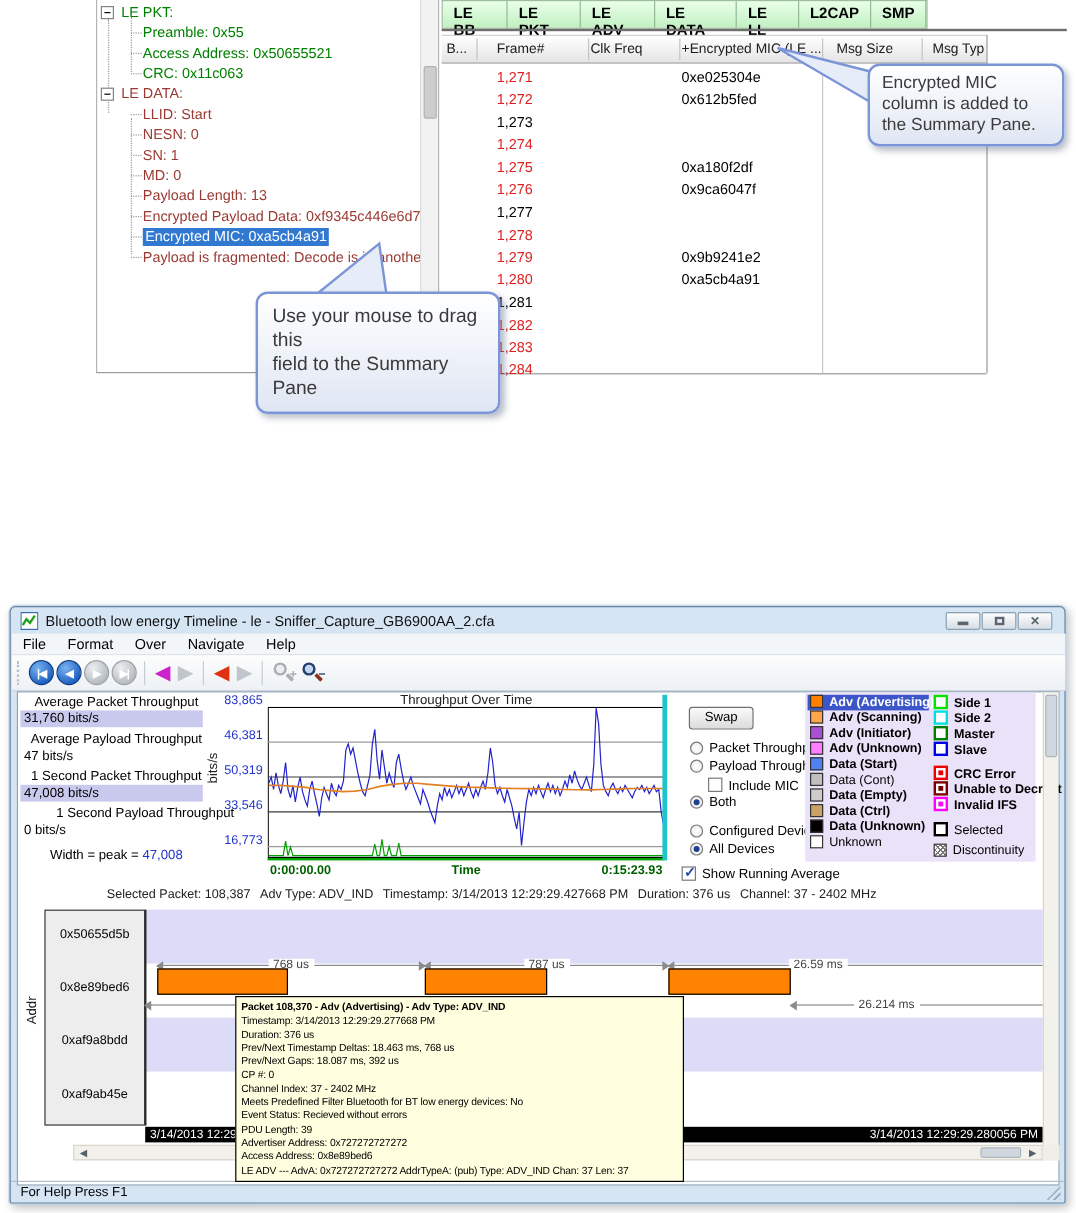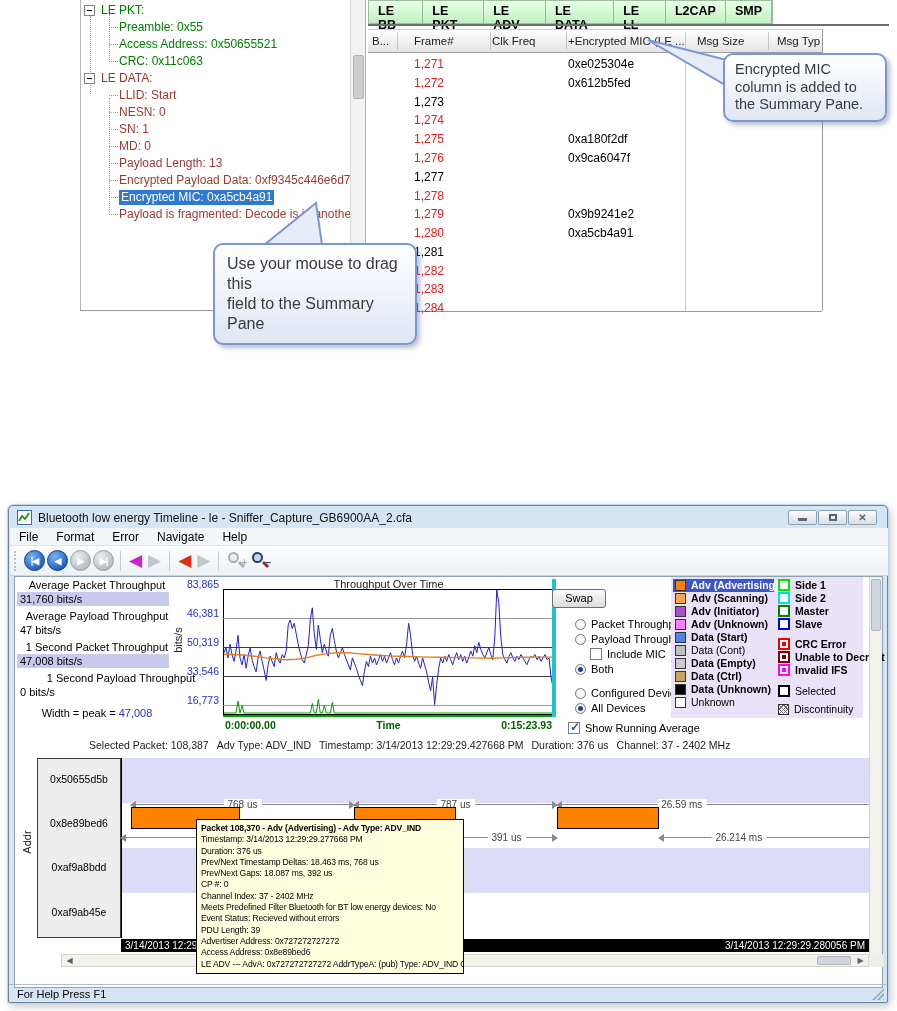--- a/index.html
+++ b/index.html
@@ -88,21 +88,21 @@
   .ylab { position:absolute; width:42px; text-align:right; font-size:10.5px; color:#2233cc; }
   .ylab-unit { position:absolute; left:156px; top:128px; font-size:11px; color:#222; transform:rotate(-90deg); }
 
   .chart { position:absolute; left:214px; top:72px; width:331px; height:160px; }
   .chart-title { position:absolute; top:0; width:100%; text-align:center; font-size:11px; color:#222; }
   .chart svg { position:absolute; left:0; top:11px; }
   .chart .xaxis { position:absolute; left:0; top:137px; width:100%; height:2px; background:#00a400; }
   .chart .xlab { position:absolute; top:141px; font-size:10.5px; color:#006000; font-weight:bold; }
   .cyan-cursor { position:absolute; left:543px; top:73px; width:4px; height:138px; background:#1fc4cf; }
 
-  .swap-btn { position:absolute; left:543px; top:83px; width:54px; height:19px; background:linear-gradient(#fafafa,#dcdcdc);
+  .swap-btn { position:absolute; left:565px; top:83px; width:54px; height:19px; background:linear-gradient(#fafafa,#dcdcdc);
     border:1px solid #707070; border-radius:3px; text-align:center; font-size:11px; line-height:17px; }
   .opt { position:absolute; font-size:11px; white-space:nowrap; }
   .radio { display:inline-block; width:11px; height:11px; border:1px solid #7a7a7a; border-radius:50%;
     background:radial-gradient(#ffffff,#e8e8e8); vertical-align:-2px; margin-right:5px; position:relative; }
   .radio.on::after { content:""; position:absolute; left:2px; top:2px; width:5px; height:5px; border-radius:50%; background:#1f3f8f; }
   .cbox { display:inline-block; width:12px; height:12px; border:1px solid #7a7a7a; background:#fff;
     vertical-align:-2px; margin-right:5px; position:relative; }
   .cbox.on::after { content:"\2713"; position:absolute; left:1px; top:-3px; font-size:12px; font-weight:bold; color:#2a4db0; }
 
   .legend { position:absolute; left:662px; top:71px; width:192px; height:141px; background:#eae2f8; font-size:10.5px; }
@@ -125,21 +125,21 @@
   .band.lav { background:#dcdcf8; }
   .tl-edge { position:absolute; left:112px; top:252px; width:0; height:180px; border-left:1px solid #000; }
   .measure { position:absolute; height:0; border-top:1px solid #8a8a8a; }
   .measure .al, .measure .ar { position:absolute; top:-4px; width:0; height:0; border-top:4px solid transparent; border-bottom:4px solid transparent; }
   .measure .al { left:-1px; border-right:6px solid #8a8a8a; }
   .measure .ar { right:-1px; border-left:6px solid #8a8a8a; }
   .measure .mlab { position:absolute; left:50%; top:-6px; transform:translate(-50%,0); background:#fff;
     padding:0 4px; font-size:10px; color:#444; line-height:11px; }
   .pkt-bar { position:absolute; top:301px; height:22px; background:#ff8200; border:1px solid #000; }
 
-  .tl-tooltip { position:absolute; left:187px; top:313px; width:268px; background:#ffffe0; border:1px solid #000;
+  .tl-tooltip { position:absolute; left:187px; top:324px; width:374px; background:#ffffe0; border:1px solid #000;
     font-size:8.6px; line-height:11.3px; padding:3px 4px; letter-spacing:-0.15px; z-index:6; overflow:hidden; white-space:nowrap; }
   .tl-tooltip .tt-title { font-weight:bold; }
 
   .range-bar { position:absolute; left:112px; top:433px; width:748px; height:13px; background:#000; color:#fff;
     font-size:10px; line-height:13px; }
   .range-bar .rl { position:absolute; left:4px; } .range-bar .rr { position:absolute; right:4px; }
   .hscroll { position:absolute; left:52px; top:448px; width:808px; height:13px; background:#f2f1ec; border:1px solid #d8d5ca; }
   .hscroll .arr { position:absolute; top:0; width:15px; height:11px; text-align:center; font-size:8px; line-height:11px; color:#55606a; }
   .hscroll .thumb { position:absolute; left:755px; top:1px; width:34px; height:9px; background:#cfd6dd; border:1px solid #aeb6bd; border-radius:2px; }
   .vscroll { position:absolute; left:860px; top:71px; width:13px; height:390px; background:#f2f1ec; border-left:1px solid #d8d5ca; }
@@ -332,21 +332,21 @@
           </div>
         <div class="wbtn">
             <span class="g-close">✕</span>
           </div>
       </div>
     </div>
 
     <div class="menubar">
       <span class="menu-item">File</span>
       <span class="menu-item">Format</span>
-      <span class="menu-item">Error</span>
+      <span class="menu-item">Over</span>
       <span class="menu-item">Navigate</span>
       <span class="menu-item">Help</span>
     </div>
 
     <div class="toolbar">
       <div class="tb-grip"></div>
       <div class="tb-circle">|◀</div>
       <div class="tb-circle">◀</div>
       <div class="tb-circle gray">▶</div>
       <div class="tb-circle gray">▶|</div>

